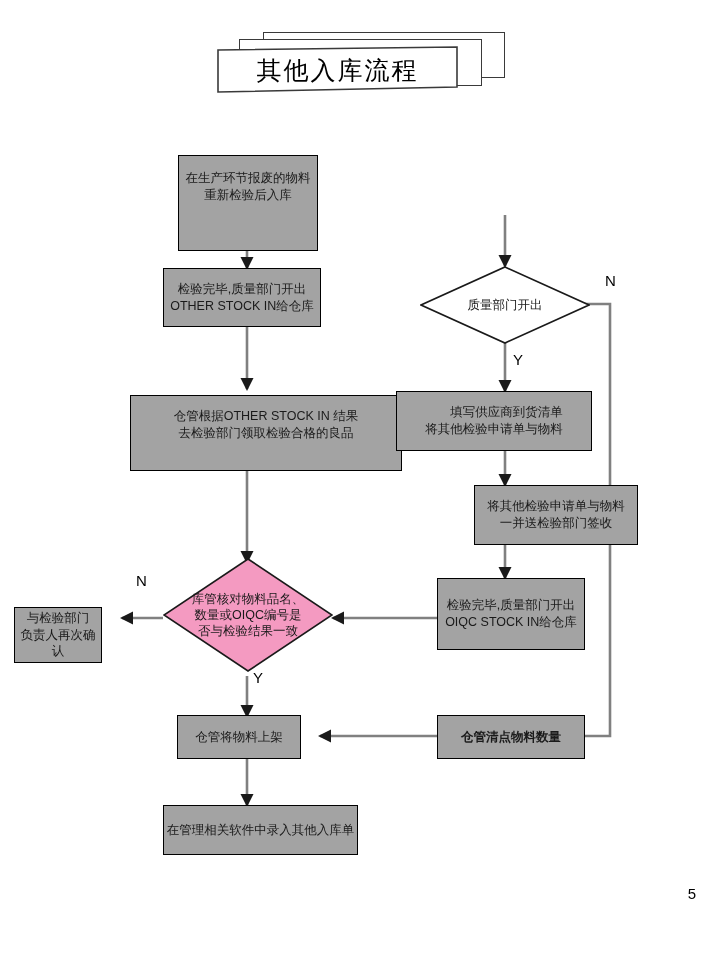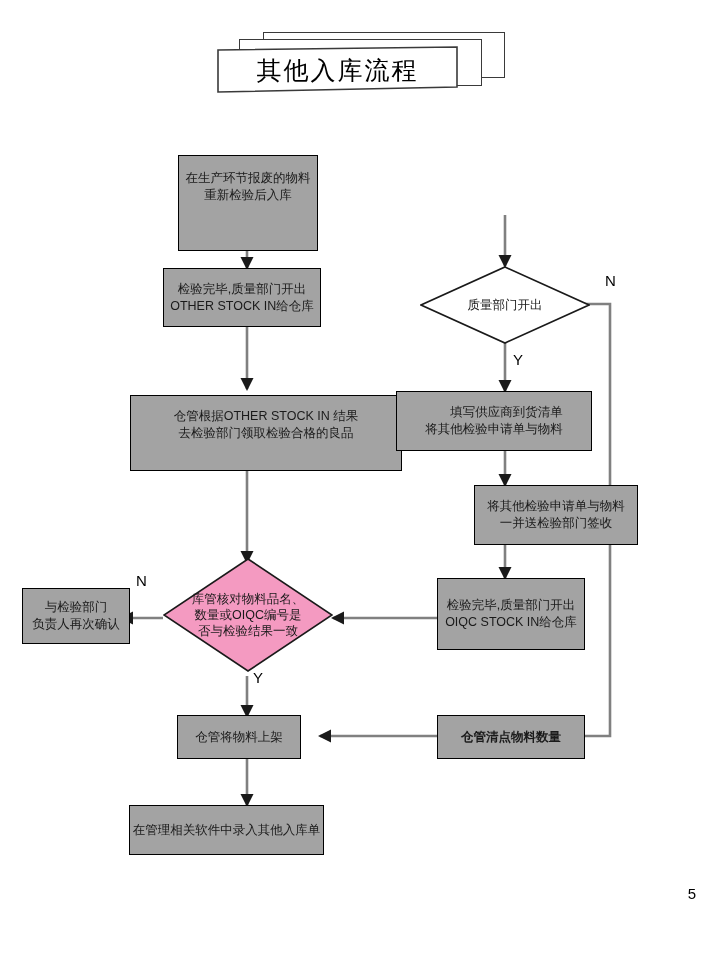--- a/index.html
+++ b/index.html
@@ -229,36 +229,36 @@
     </svg>
     <div class="diamond-label">
       <div>
         <div>库管核对物料品名、</div>
         <div>数量或OIQC编号是</div>
         <div>否与检验结果一致</div>
       </div>
     </div>
   </div>
 
-  <div class="node box" style="left:14px; top:588px; width:108px; height:56px;margin-left:8px;">
+  <div class="node box" style="left:14px; top:607px; width:88px; height:56px;">
     <div>
       <div>与检验部门</div>
       <div>负责人再次确认</div>
     </div>
   </div>
 
   <div class="node box" style="left:437px; top:715px; width:148px; height:44px;font-weight:bold;">
     <div>仓管清点物料数量</div>
   </div>
 
   <div class="node box" style="left:177px; top:715px; width:124px; height:44px;">
     <div>仓管将物料上架</div>
   </div>
 
-  <div class="node box overflow-text" style="left:129px; top:805px; width:195px; height:50px;">
+  <div class="node box overflow-text" style="left:163px; top:805px; width:195px; height:50px;">
     <div>在管理相关软件中录入其他入库单</div>
   </div>
 
   <div class="branch-label" style="left:605px; top:272px;">N</div>
   <div class="branch-label" style="left:513px; top:351px;">Y</div>
   <div class="branch-label" style="left:136px; top:572px;">N</div>
   <div class="branch-label" style="left:253px; top:669px;">Y</div>
 
   <div class="page-number">5</div>
 

